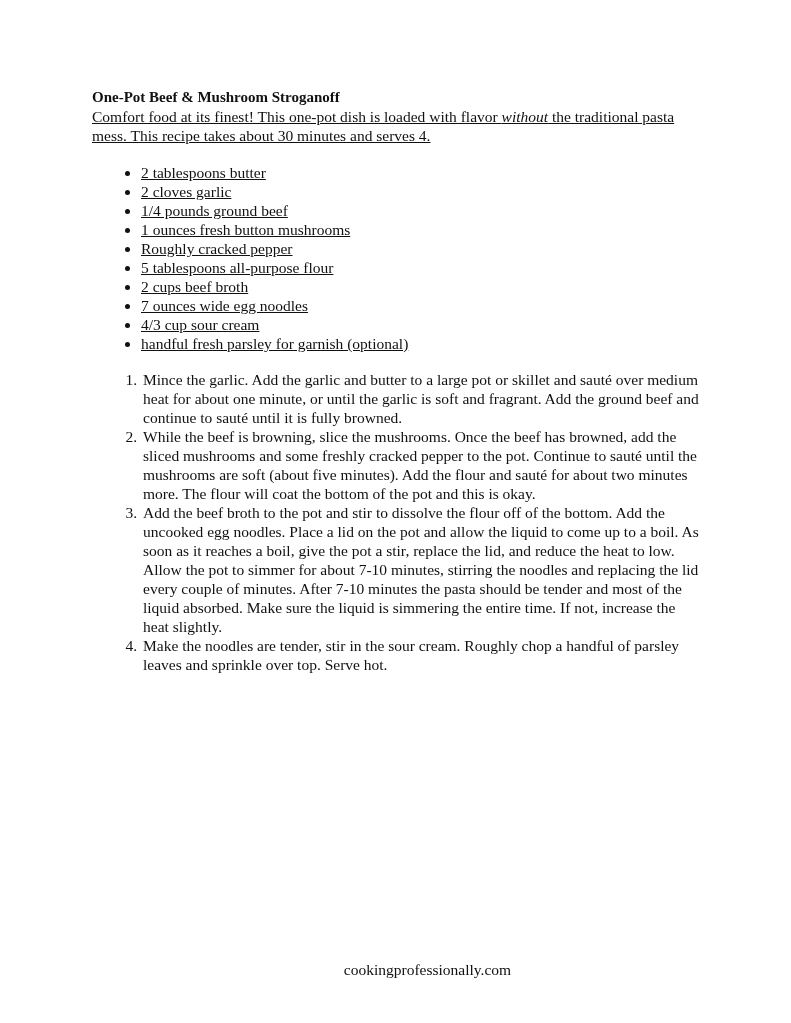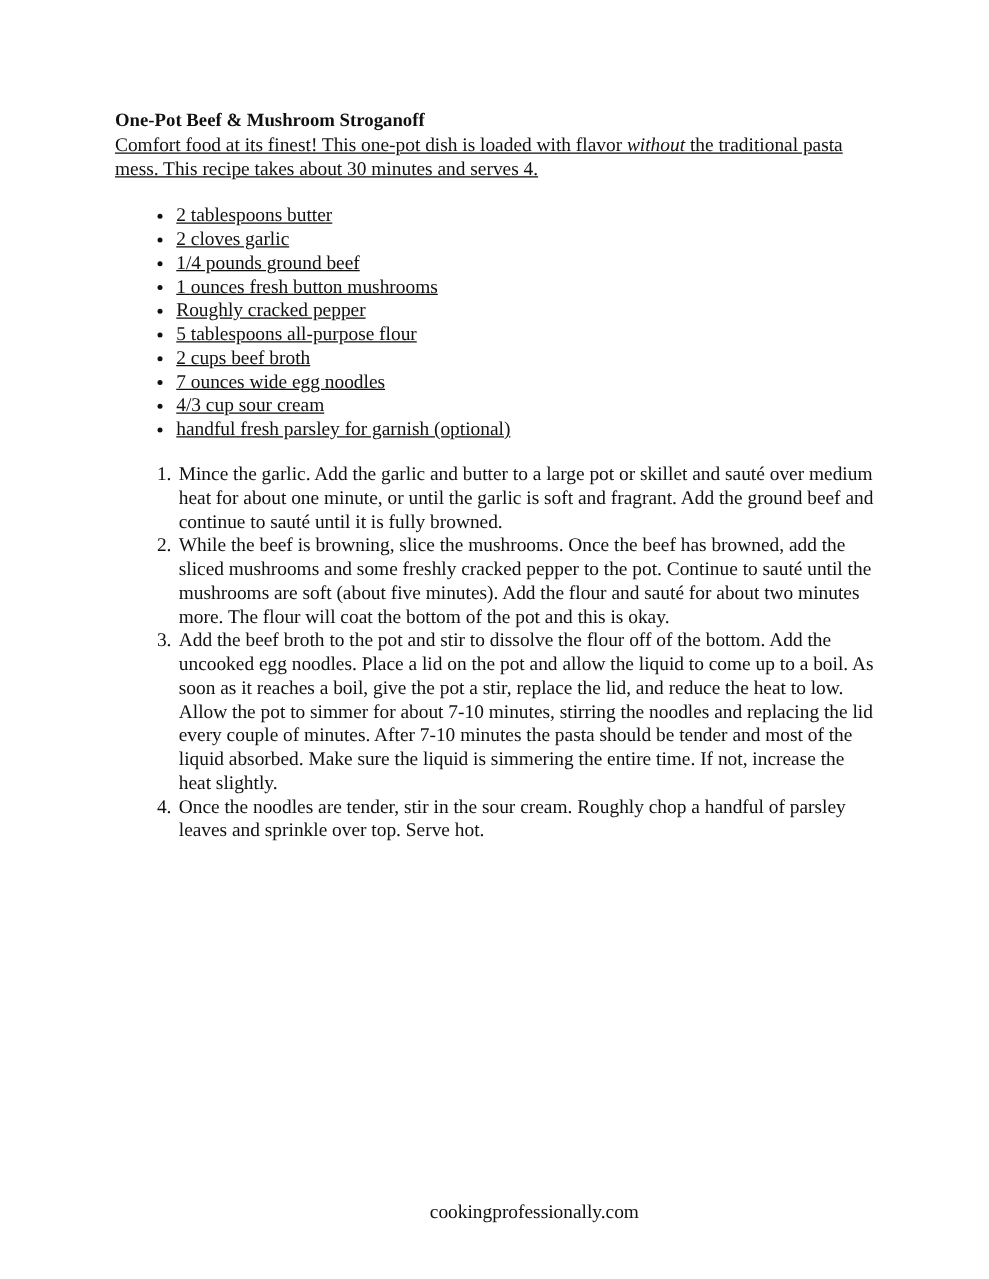--- a/index.html
+++ b/index.html
@@ -80,18 +80,18 @@
     <li>7 ounces wide egg noodles</li>
     <li>4/3 cup sour cream</li>
     <li>handful fresh parsley for garnish (optional)</li>
   </ul>
 
 
   <ol class="directions">
     <li>Mince the garlic. Add the garlic and butter to a large pot or skillet and sauté over medium heat for about one minute, or until the garlic is soft and fragrant. Add the ground beef and continue to sauté until it is fully browned.</li>
     <li>While the beef is browning, slice the mushrooms. Once the beef has browned, add the sliced mushrooms and some freshly cracked pepper to the pot. Continue to sauté until the mushrooms are soft (about five minutes). Add the flour and sauté for about two minutes more. The flour will coat the bottom of the pot and this is okay.</li>
     <li>Add the beef broth to the pot and stir to dissolve the flour off of the bottom. Add the uncooked egg noodles. Place a lid on the pot and allow the liquid to come up to a boil. As soon as it reaches a boil, give the pot a stir, replace the lid, and reduce the heat to low. Allow the pot to simmer for about 7-10 minutes, stirring the noodles and replacing the lid every couple of minutes. After 7-10 minutes the pasta should be tender and most of the liquid absorbed. Make sure the liquid is simmering the entire time. If not, increase the heat slightly.</li>
-    <li>Once the noodles are tender, stir in the sour cream. Roughly chop a handful of parsley leaves and sprinkle over top. Serve hot.</li>
+    <li>Make the noodles are tender, stir in the sour cream. Roughly chop a handful of parsley leaves and sprinkle over top. Serve hot.</li>
   </ol>
 
   <div class="footer">cookingprofessionally.com</div>
 
 </div>
 
 </body></html>

